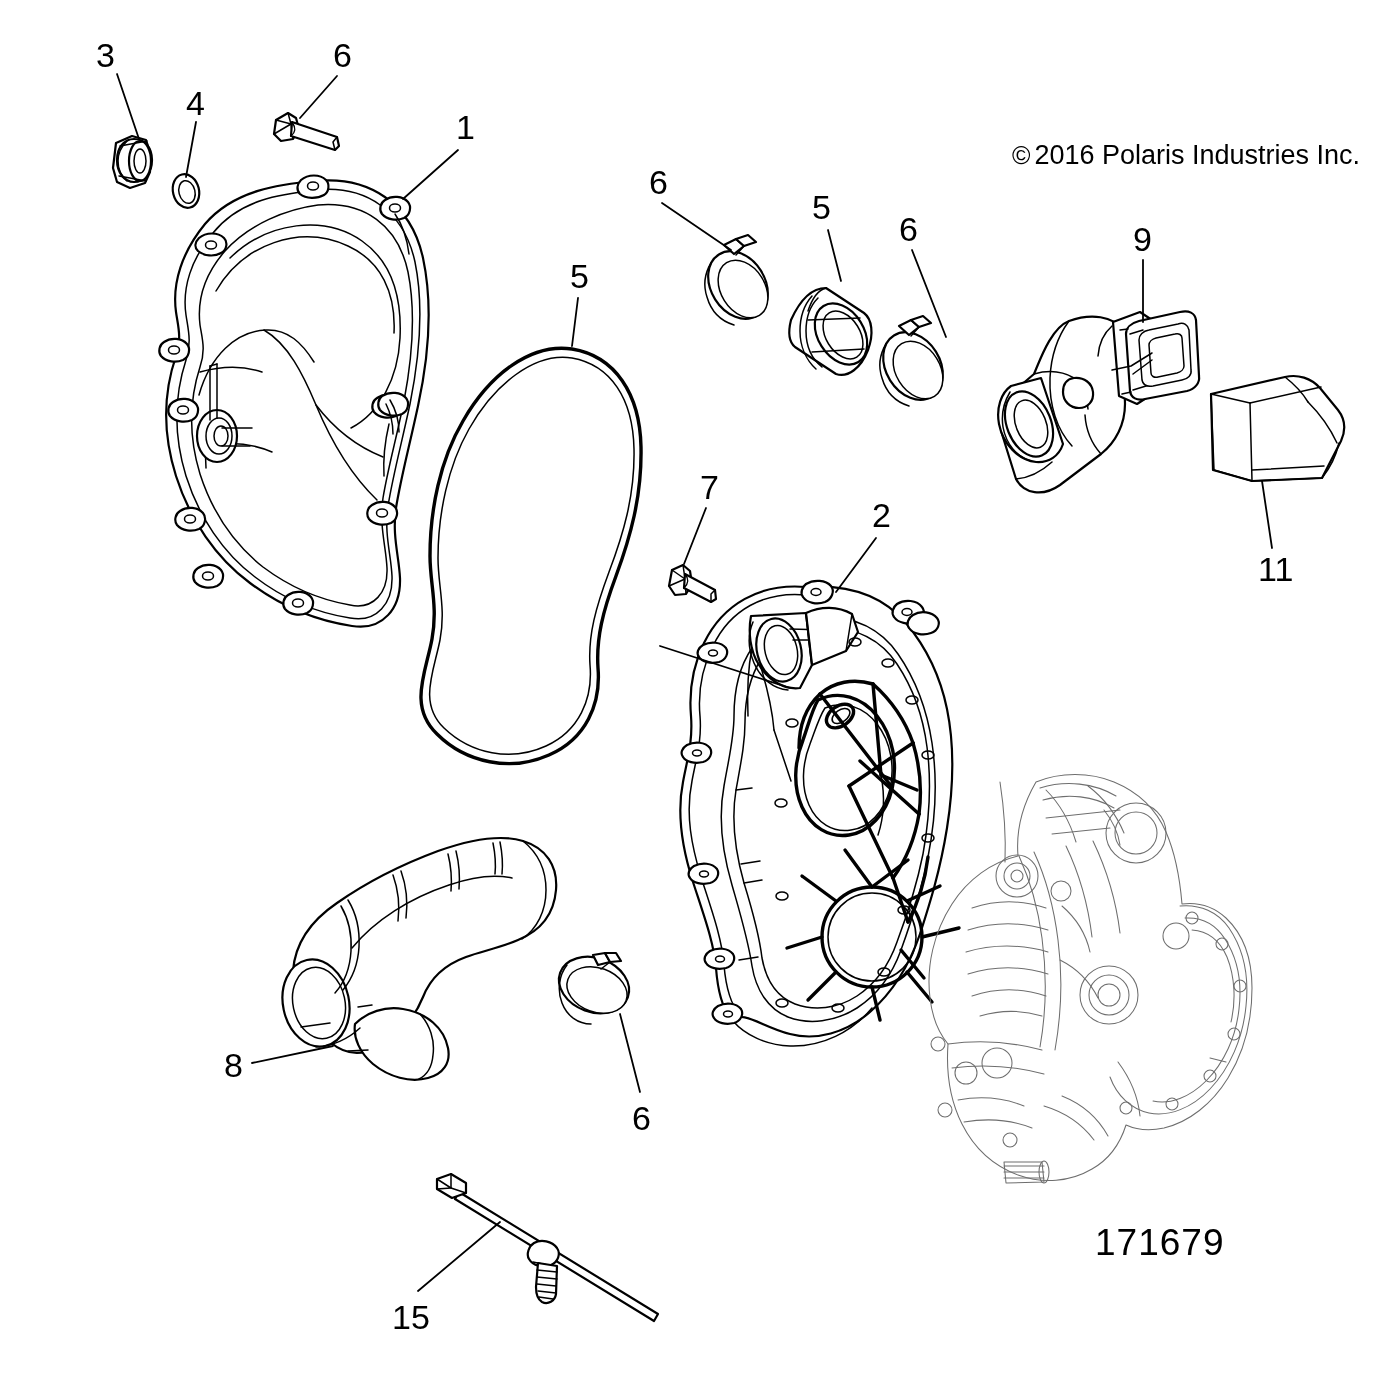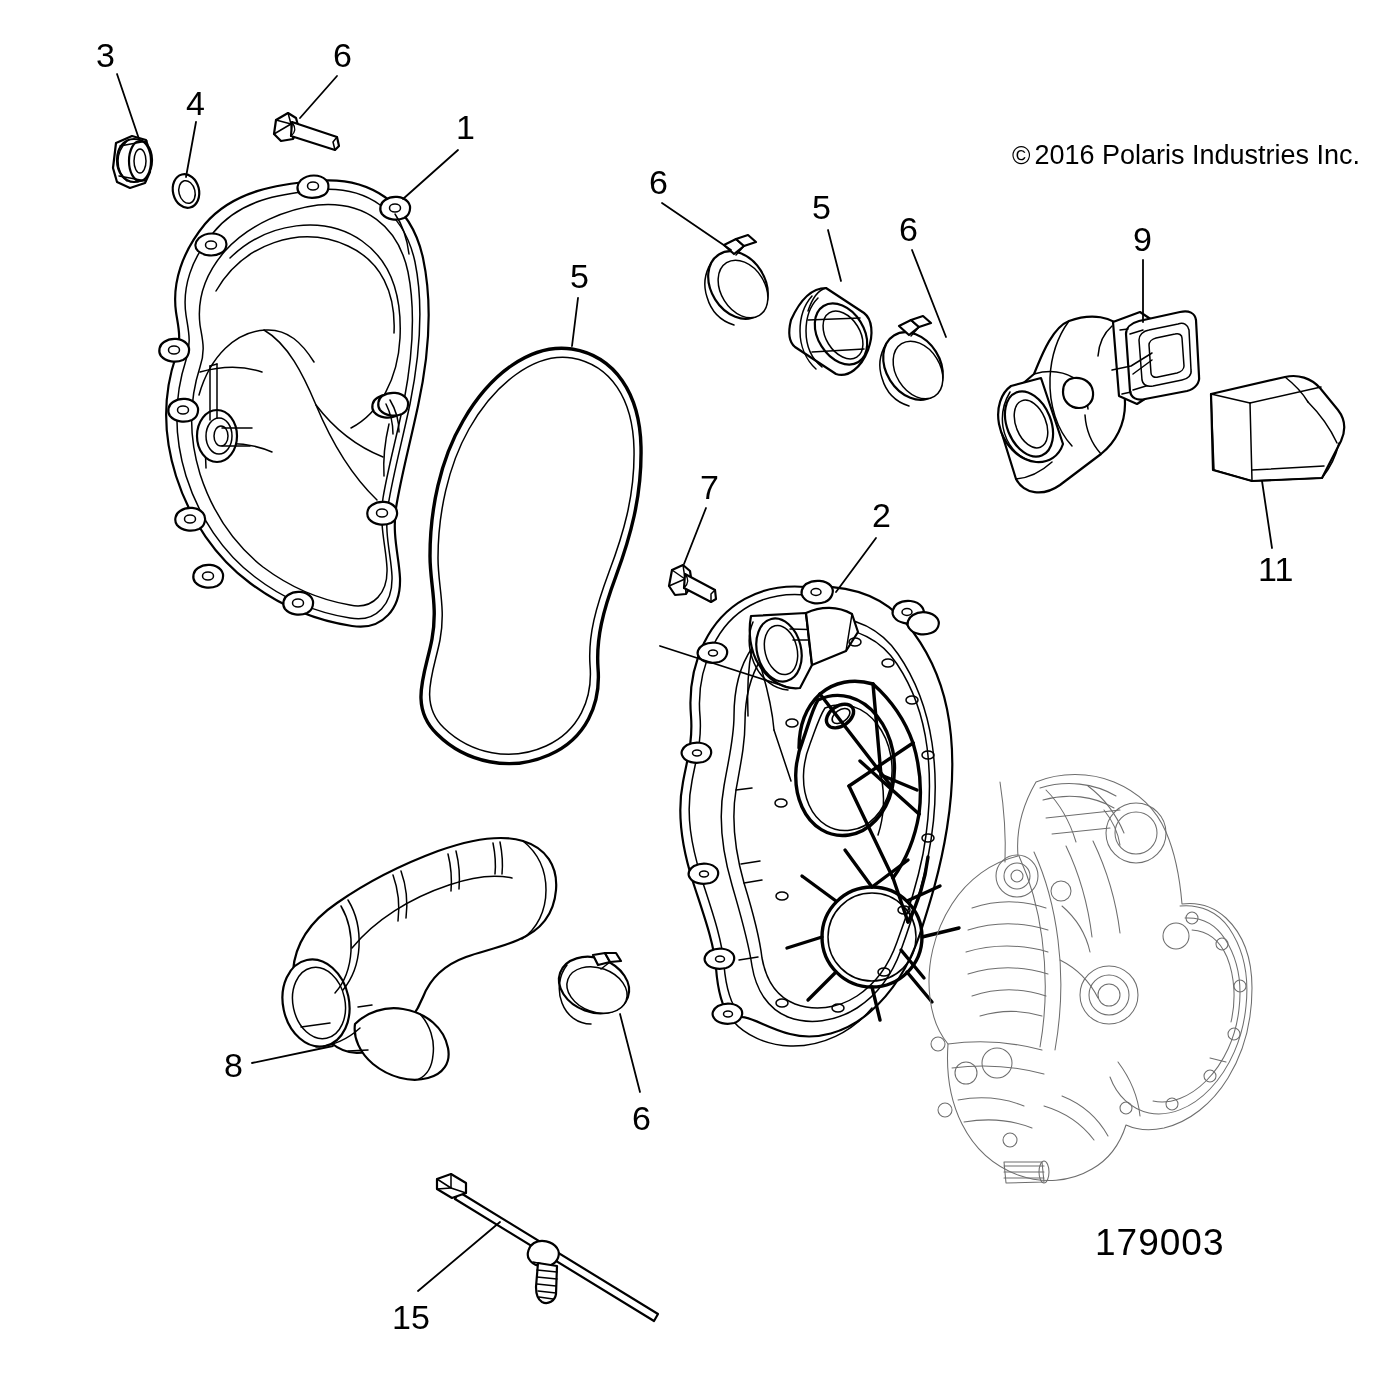--- a/index.html
+++ b/index.html
@@ -718,15 +718,15 @@
   <div class="callout" style="left:872px; top:498px;">2</div>
   <div class="callout" style="left:1258px;top:552px;">11</div>
   <div class="callout" style="left:224px; top:1048px;">8</div>
   <div class="callout" style="left:632px; top:1101px;">6</div>
   <div class="callout" style="left:392px; top:1300px;">15</div>
 
   <div id="copyright">
     <span class="csym">©</span><span>2016 Polaris Industries Inc.</span>
   </div>
 
-  <div id="partnumber">179003</div>
+  <div id="partnumber">171679</div>
 
 </div>
 
 </body></html>

